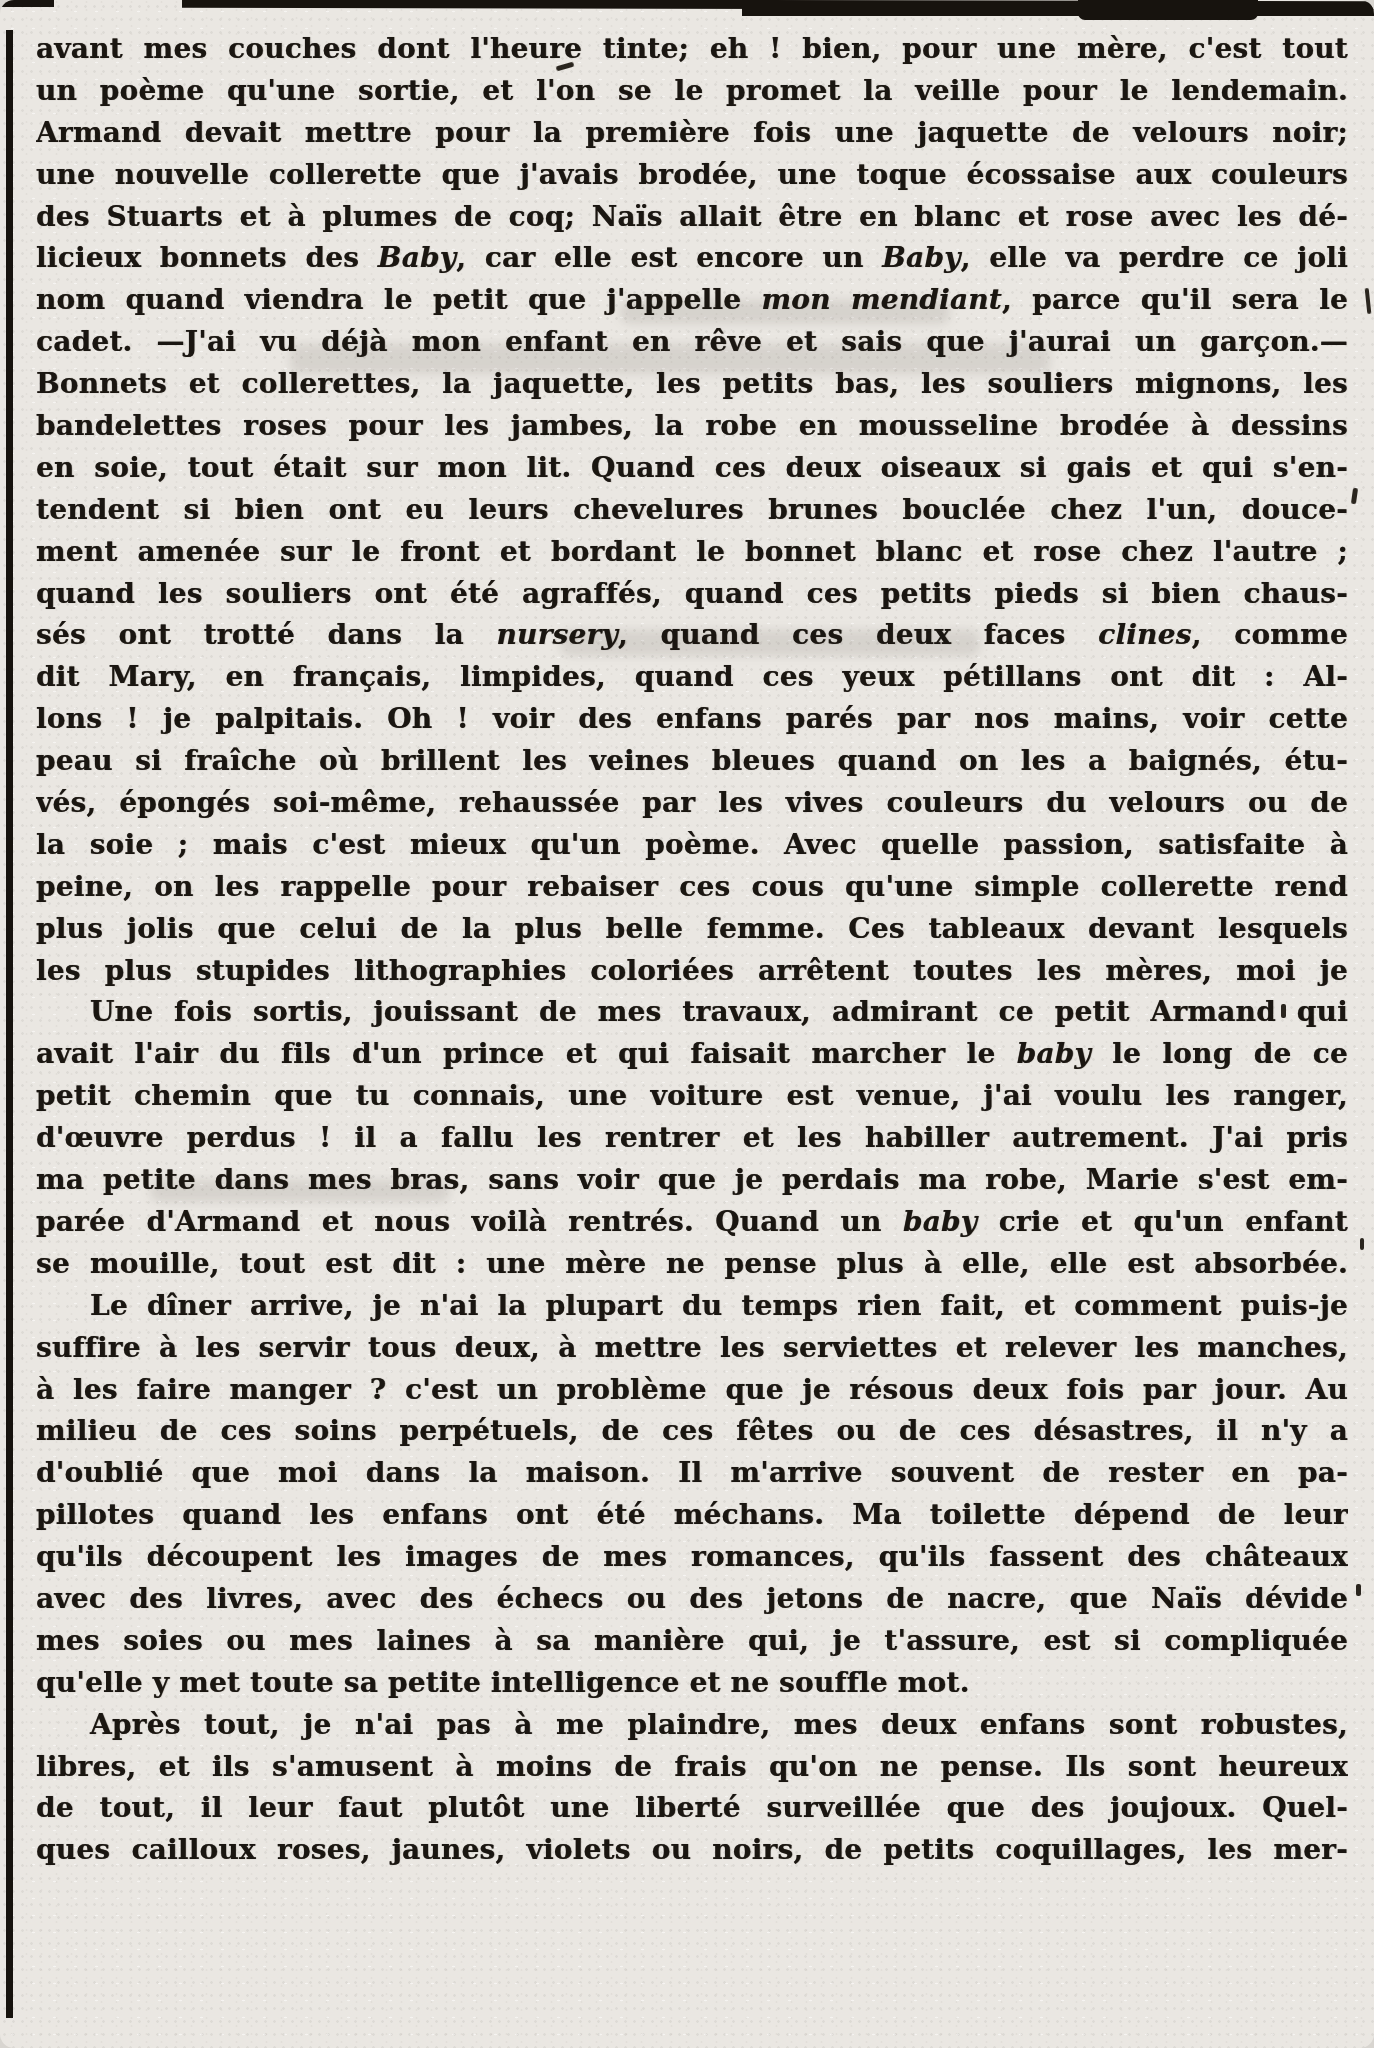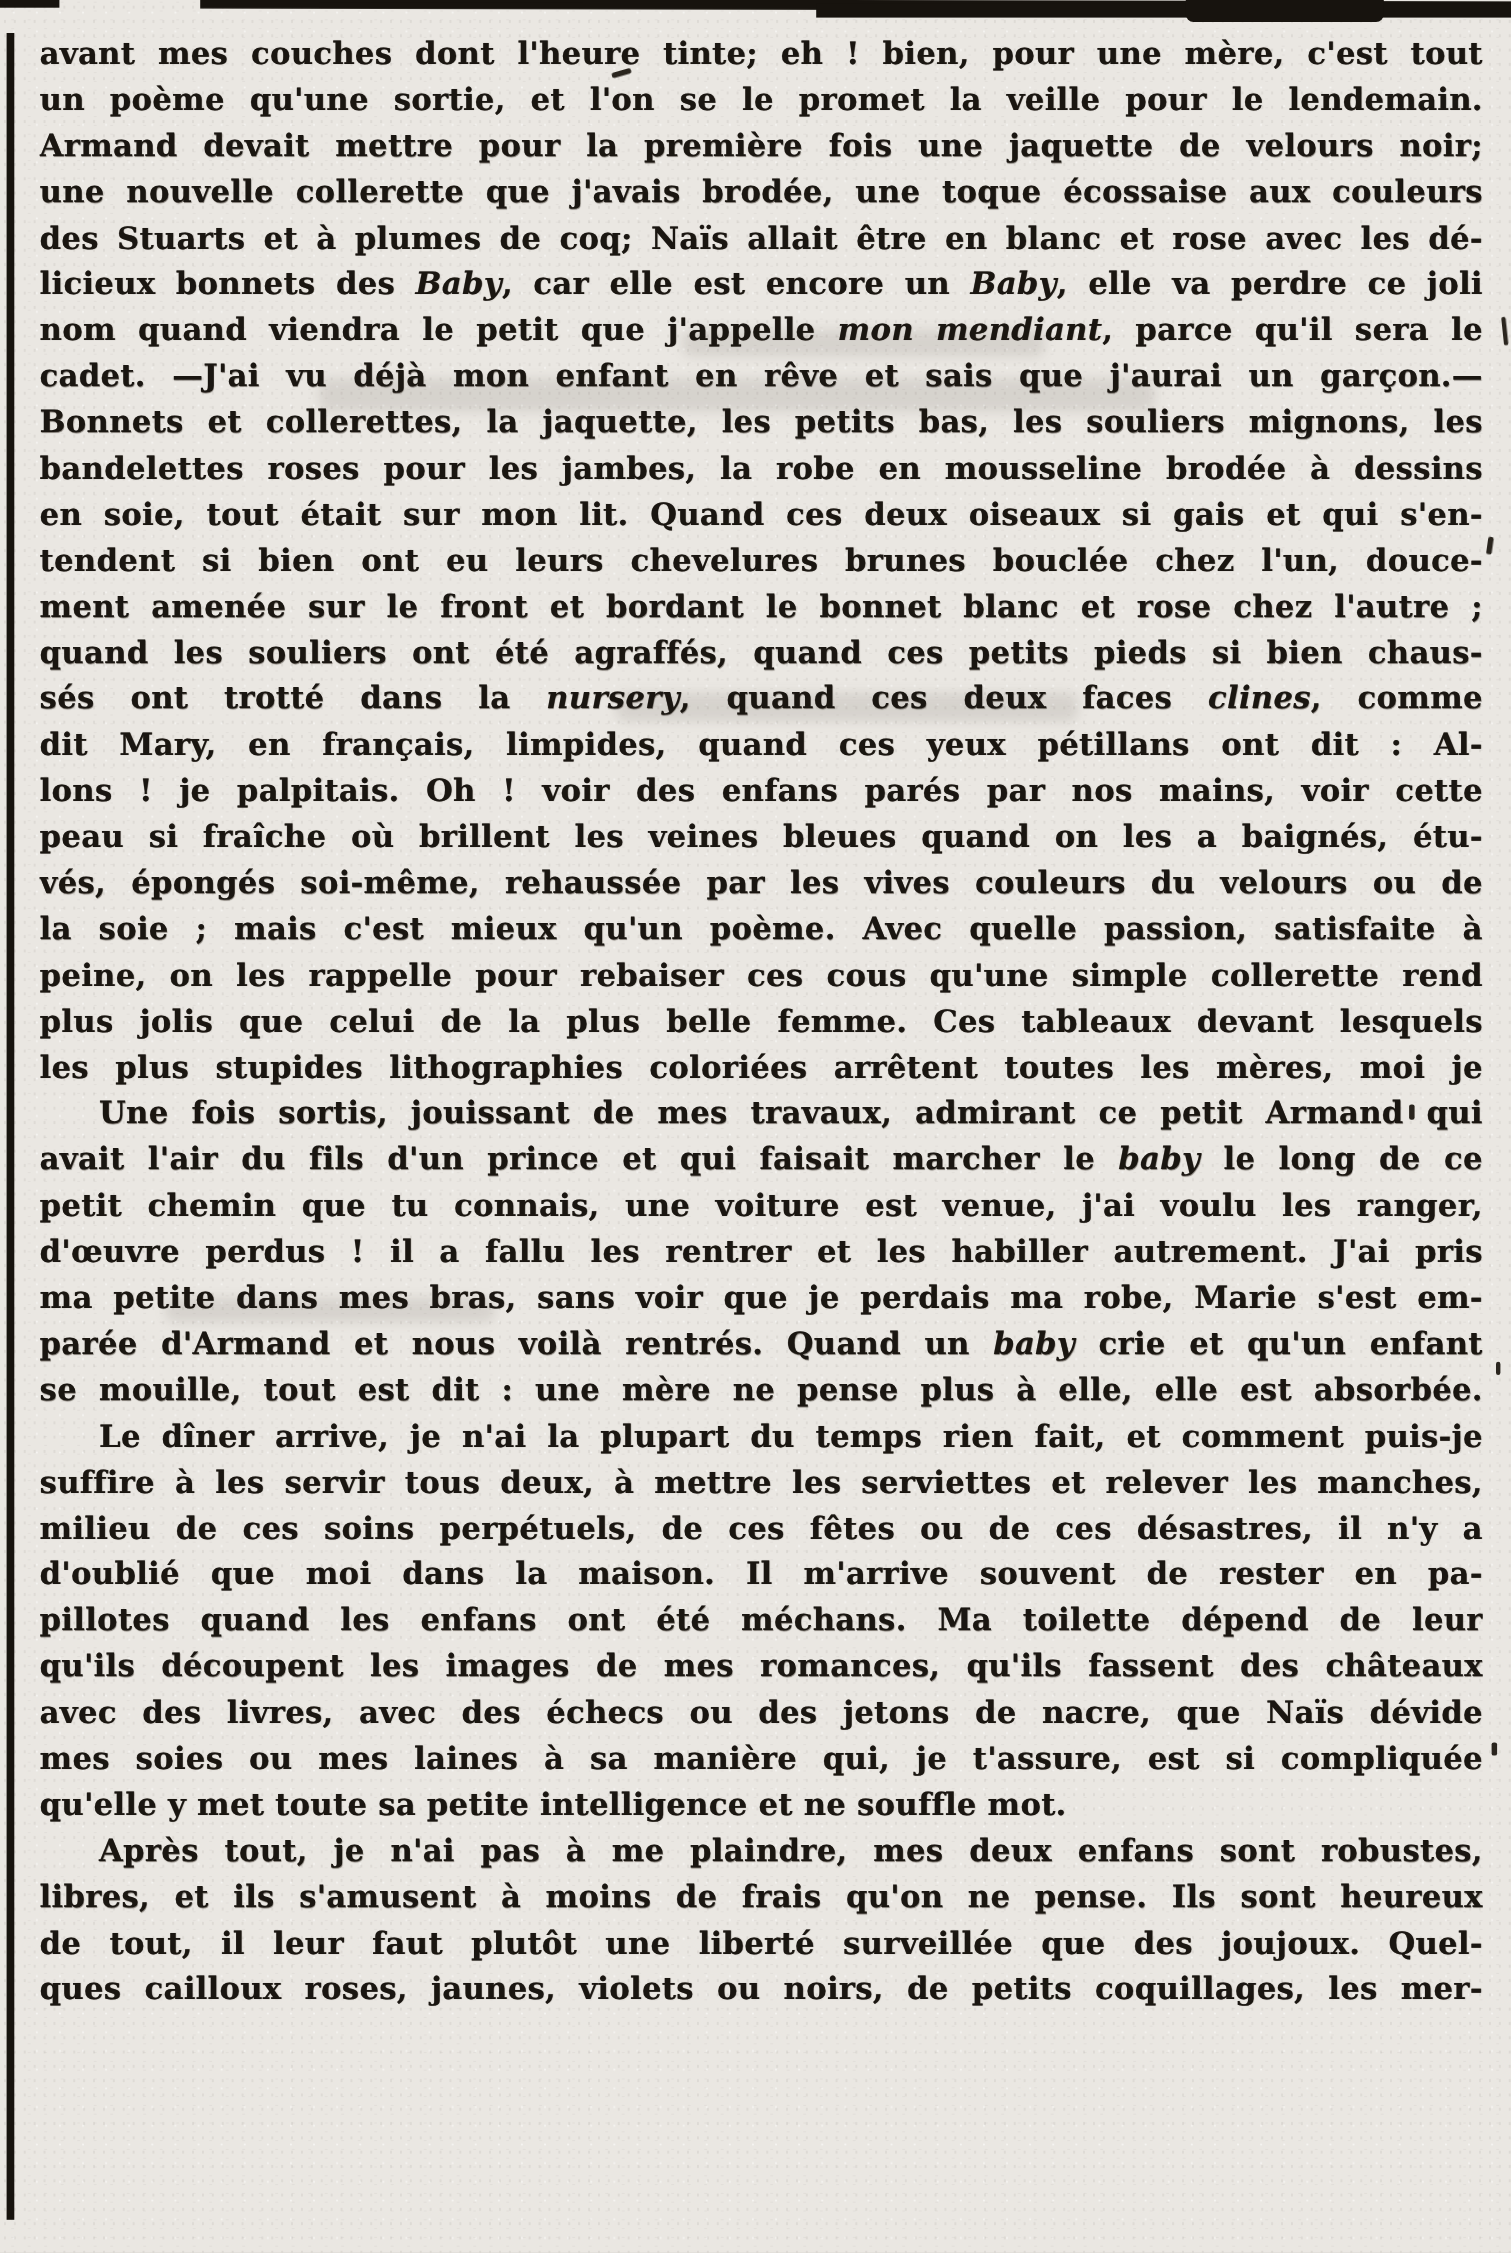--- a/index.html
+++ b/index.html
@@ -13,20 +13,21 @@
     width:1374px;height:2048px;
     background-color:var(--paper);
     background-image:
       radial-gradient(rgba(60,52,44,.07) 1px, transparent 1.3px),
       radial-gradient(rgba(60,52,44,.05) 1px, transparent 1.5px),
       radial-gradient(rgba(255,255,255,.55) 1px, transparent 1.3px);
     background-size:9px 13px,15px 8px,21px 17px;
     background-position:0 0,4px 6px,2px 3px;
     overflow:hidden;
     font-family:"DejaVu Serif","Liberation Serif",serif;
+    border-radius:14px;
   }
   .artifact{position:absolute;background:#17130e;filter:blur(.6px);}
   .smudge{position:absolute;background:rgba(74,66,55,.12);filter:blur(5px);border-radius:10px;}
   .speck{position:absolute;background:#2a251e;filter:blur(.5px);border-radius:2px;}
   .text-block{
     position:absolute;left:36px;top:28px;width:1312px;
     font-size:28px;font-weight:700;color:var(--ink);
     letter-spacing:.2px;
     text-shadow:.4px .4px .7px rgba(25,18,10,.5), -.2px 0 .4px rgba(25,18,10,.35);
     filter:blur(.32px);
@@ -91,20 +92,21 @@
       <div class="line"><span>les plus stupides lithographies coloriées arrêtent toutes les mères, moi je</span></div>
       <div class="line indent"><span>Une fois sortis, jouissant de mes travaux, admirant ce petit Armand qui</span></div>
       <div class="line"><span>avait l'air du fils d'un prince et qui faisait marcher le </span><span class="it">baby</span><span> le long de ce</span></div>
       <div class="line"><span>petit chemin que tu connais, une voiture est venue, j'ai voulu les ranger,</span></div>
       <div class="line"><span>d'œuvre perdus ! il a fallu les rentrer et les habiller autrement. J'ai pris</span></div>
       <div class="line"><span>ma petite dans mes bras, sans voir que je perdais ma robe, Marie s'est em-</span></div>
       <div class="line"><span>parée d'Armand et nous voilà rentrés. Quand un </span><span class="it">baby</span><span> crie et qu'un enfant</span></div>
       <div class="line"><span>se mouille, tout est dit : une mère ne pense plus à elle, elle est absorbée.</span></div>
       <div class="line indent"><span>Le dîner arrive, je n'ai la plupart du temps rien fait, et comment puis-je</span></div>
       <div class="line"><span>suffire à les servir tous deux, à mettre les serviettes et relever les manches,</span></div>
+      <div class="line"><span>à les faire manger ? c'est un problème que je résous deux fois par jour. Au</span></div>
       <div class="line"><span>milieu de ces soins perpétuels, de ces fêtes ou de ces désastres, il n'y a</span></div>
       <div class="line"><span>d'oublié que moi dans la maison. Il m'arrive souvent de rester en pa-</span></div>
       <div class="line"><span>pillotes quand les enfans ont été méchans. Ma toilette dépend de leur</span></div>
       <div class="line"><span>qu'ils découpent les images de mes romances, qu'ils fassent des châteaux</span></div>
       <div class="line"><span>avec des livres, avec des échecs ou des jetons de nacre, que Naïs dévide</span></div>
       <div class="line"><span>mes soies ou mes laines à sa manière qui, je t'assure, est si compliquée</span></div>
       <div class="line nojust"><span>qu'elle y met toute sa petite intelligence et ne souffle mot.</span></div>
       <div class="line indent"><span>Après tout, je n'ai pas à me plaindre, mes deux enfans sont robustes,</span></div>
       <div class="line"><span>libres, et ils s'amusent à moins de frais qu'on ne pense. Ils sont heureux</span></div>
       <div class="line"><span>de tout, il leur faut plutôt une liberté surveillée que des joujoux. Quel-</span></div>

